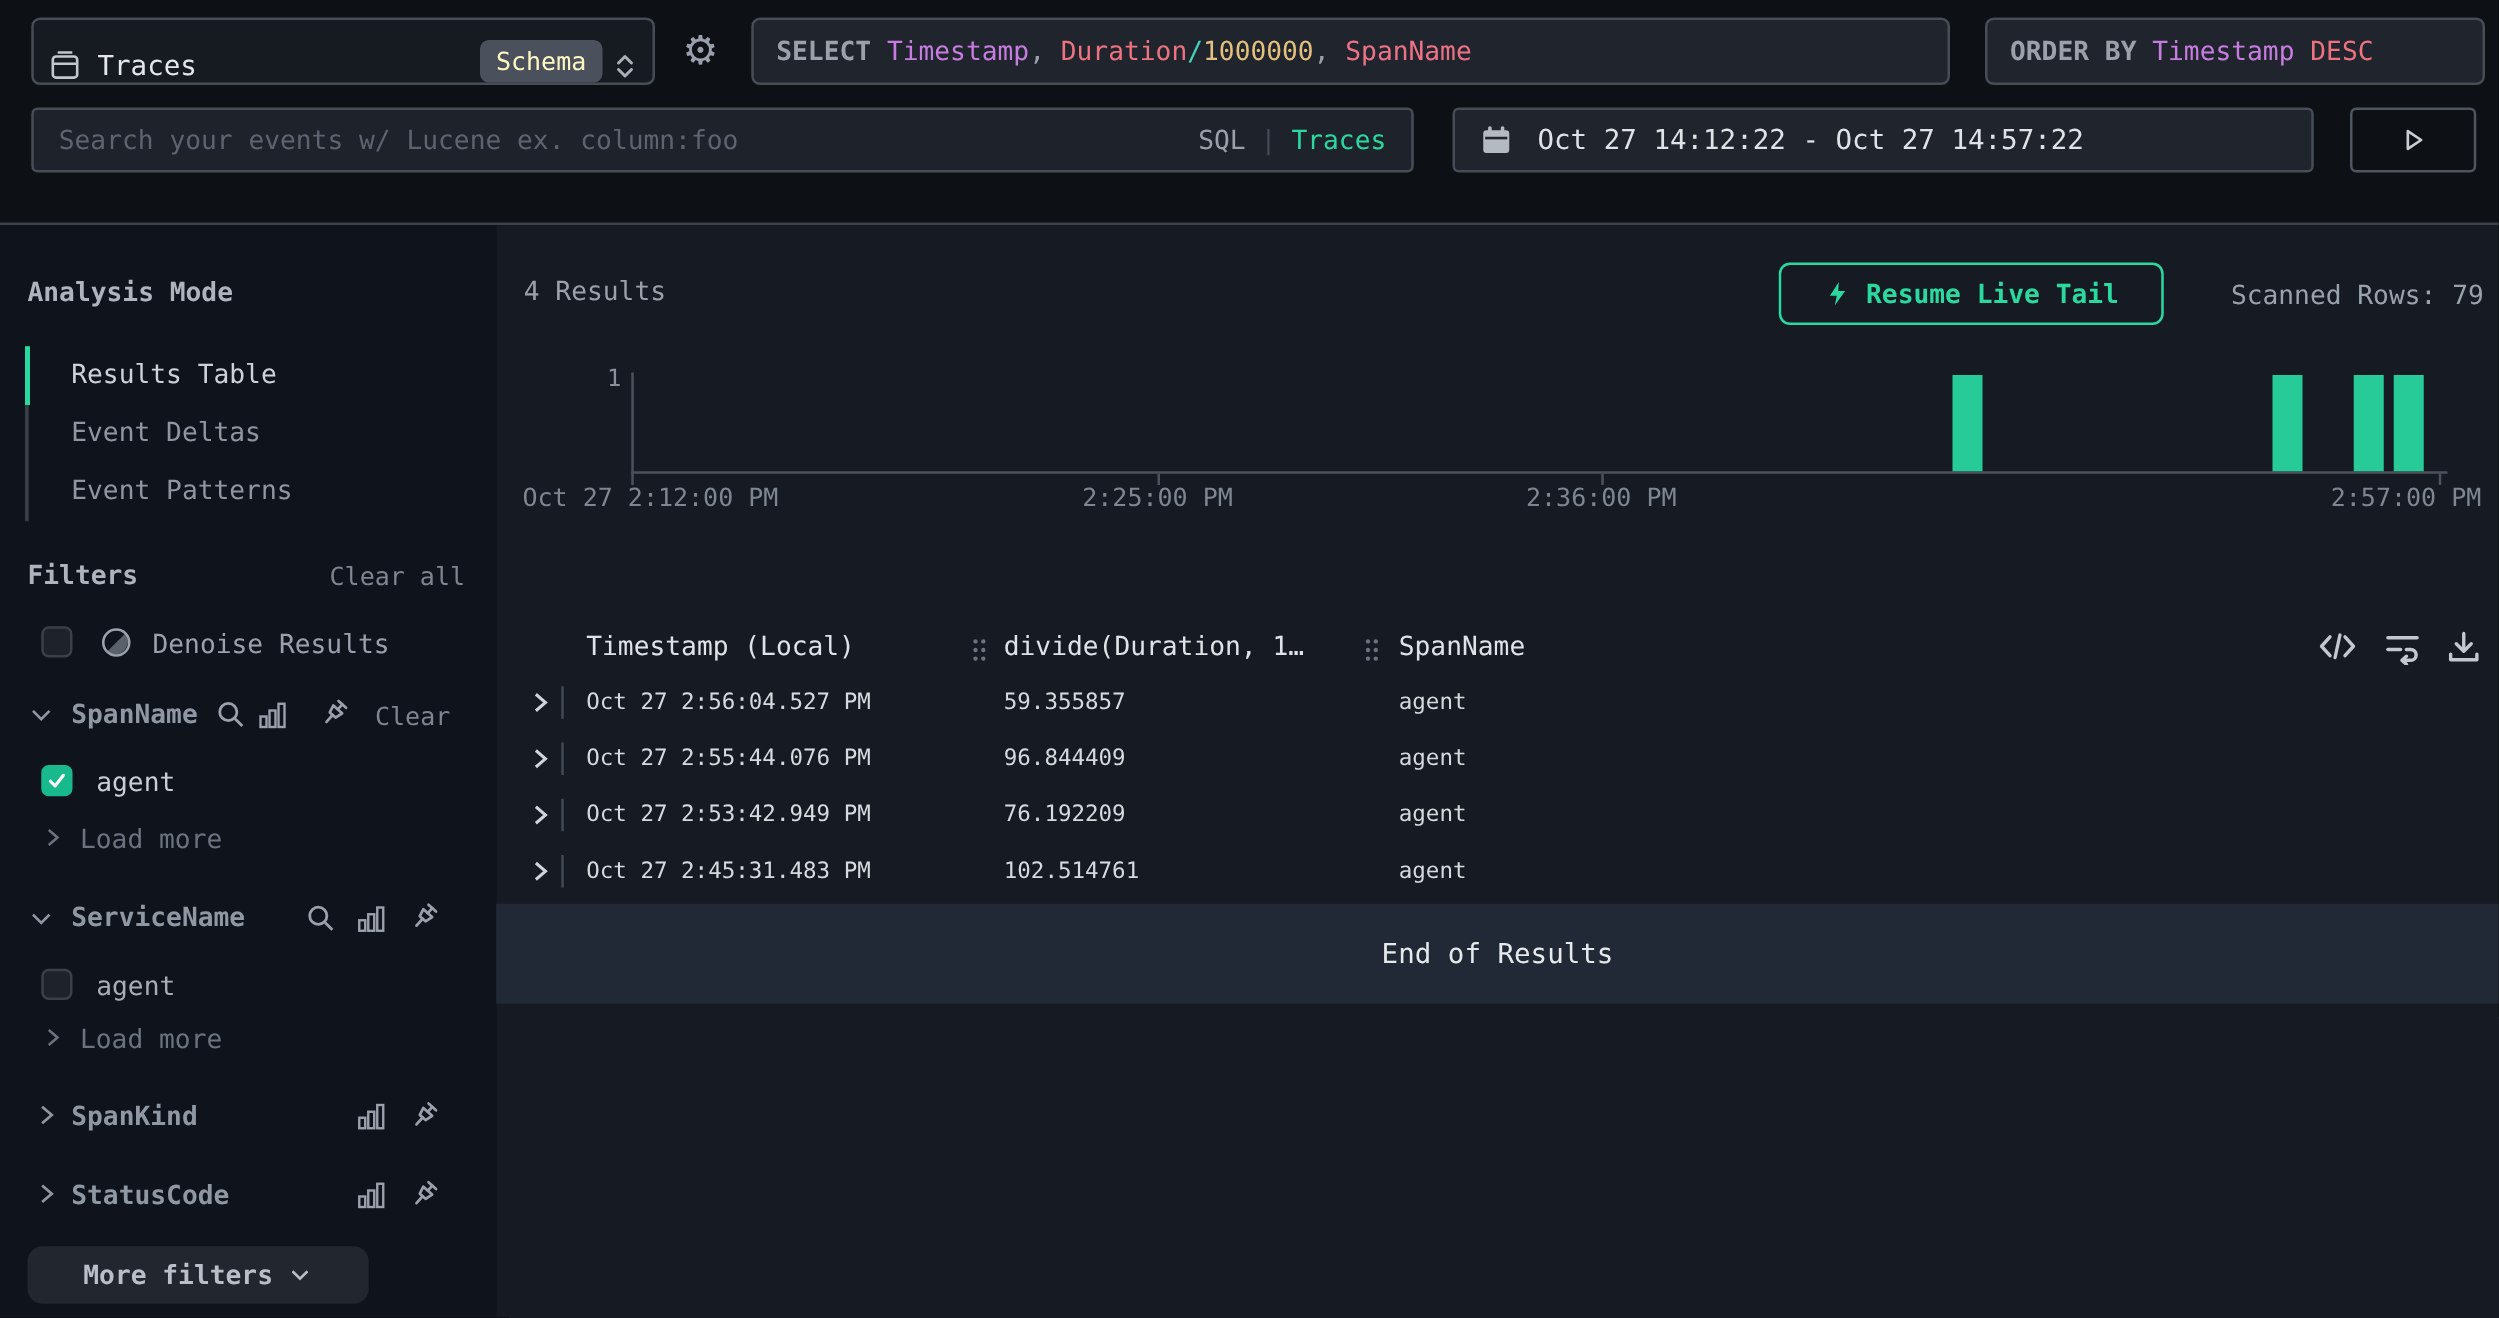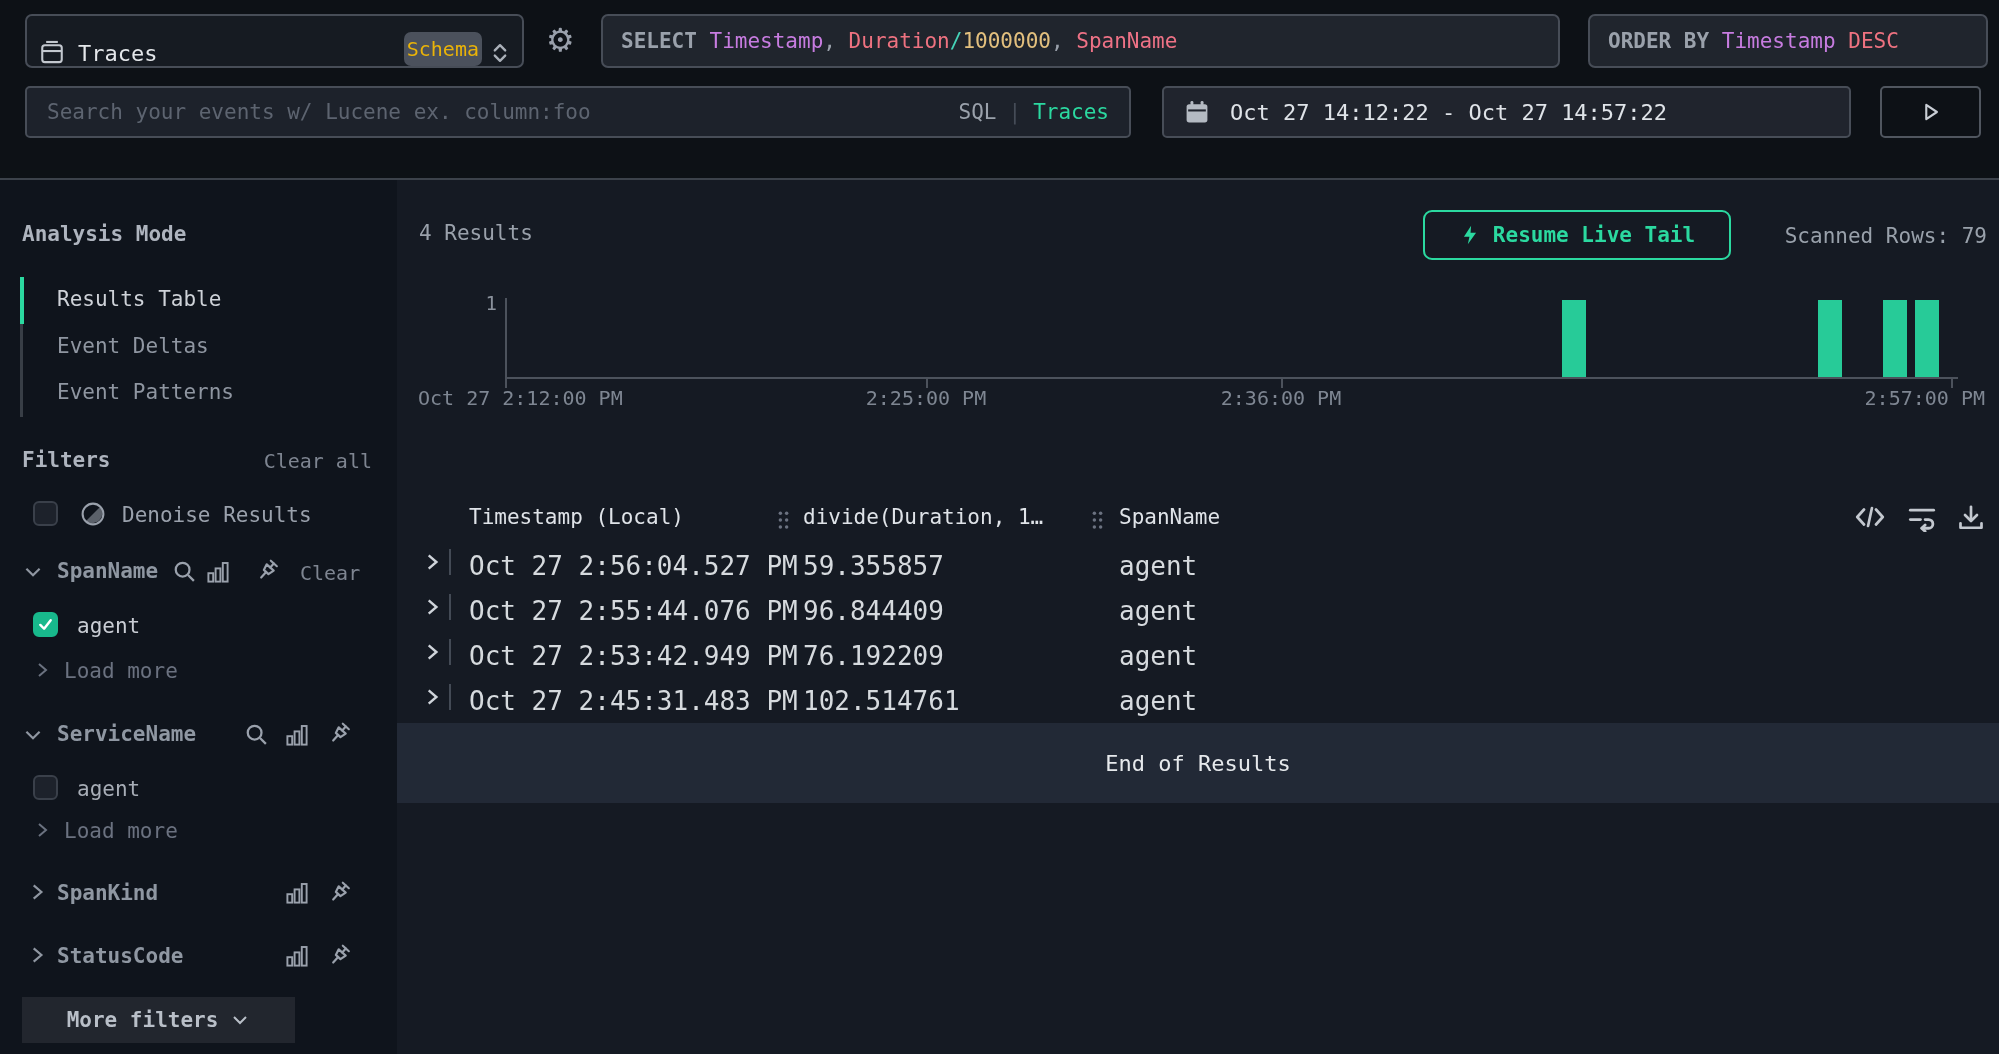--- a/index.html
+++ b/index.html
@@ -28,21 +28,21 @@
   body{background:#000;}
   .app{position:relative;width:1999px;height:1054px;background:var(--page-bg);overflow:hidden;
        font-family:"DejaVu Sans Mono","Liberation Mono",monospace;color:var(--txt);}
   .abs{position:absolute;}
   svg{display:block;}
 
   
   .traces-box{left:25px;top:14px;width:499px;height:54px;background:var(--box-bg-dark);
     border:2px solid var(--border);border-radius:7px;display:flex;align-items:flex-end;padding:0 12px;}
   .traces-label{font-size:22px;color:var(--txt);margin-left:13px;flex:1;}
-  .schema-badge{background:#4b515c;color:#eab308;font-size:20px;border-radius:7px;padding:5px 3px;}
+  .schema-badge{background:#4b515c;color:#fef9c3;font-size:20px;border-radius:7px;padding:5px 13px;}
   .sel-chevrons{margin-left:8px;}
   .gear{left:546px;top:24px;font-size:32px;color:#99a0ab;font-family:"DejaVu Sans",sans-serif;line-height:1;}
   .query-box{top:14px;height:54px;background:var(--box-bg);border:2px solid var(--border);
     border-radius:7px;display:flex;align-items:center;font-size:21px;white-space:pre;}
   .select-box{left:601px;width:959px;padding:0 18px;}
   .order-box{left:1588px;width:400px;padding:0 18px;}
   .kw{color:var(--txt-dim);font-weight:bold;}
   .c-dim{color:var(--txt-dim);} .c-purple{color:var(--purple);} .c-red{color:var(--red);}
   .c-teal{color:var(--teal);} .c-num{color:var(--num);} .c-pink{color:var(--pink);}
 
@@ -64,21 +64,21 @@
   .rail{left:20px;top:97px;width:3px;height:140px;background:#383e46;}
   .rail-active{left:20px;top:97px;width:4px;height:47px;background:var(--accent);}
   .mode-item{left:57px;font-size:21px;color:#8f96a1;}
   .mode-item.active{color:#ced2d8;}
   .link-dim{font-size:20px;color:#7e8591;}
   .cb{width:25px;height:25px;border-radius:6px;background:#1d222b;border:2px solid #3a404a;}
   .cb.checked{background:#18b98c;border-color:#18b98c;display:flex;align-items:center;justify-content:center;}
   .side-label{font-size:21px;color:#9aa1ac;}
   .group-name{font-size:21px;font-weight:bold;color:#8f97a2;}
   .load-more{font-size:21px;color:#6b7280;}
-  .more-btn{left:22px;top:817px;width:273px;height:46px;background:#22262e;border:none;border-radius:0;
+  .more-btn{left:22px;top:817px;width:273px;height:46px;background:#22262e;border:none;border-radius:12px;
     display:flex;align-items:center;justify-content:center;gap:12px;font-size:21px;font-weight:bold;color:#b9bfc8;
     font-family:"DejaVu Sans Mono","Liberation Mono",monospace;}
 
   
   .main{left:397px;top:180px;right:0;bottom:0;background:var(--main-bg);}
   .results-count{left:22px;top:41px;font-size:21px;color:var(--txt-dim);}
   .live-btn{left:1026px;top:30px;width:308px;height:50px;border:2px solid var(--accent);border-radius:9px;
     background:transparent;display:flex;align-items:center;justify-content:center;gap:12px;
     color:var(--accent);font-size:21px;font-weight:bold;font-family:"DejaVu Sans Mono","Liberation Mono",monospace;}
   .scanned{right:12px;top:44px;font-size:21px;color:#99a1ab;}
@@ -91,21 +91,21 @@
   .xlabel{top:206px;font-size:20px;color:#7e8692;white-space:nowrap;}
   .bar{top:120px;width:24px;height:77px;background:var(--bar);}
 
   
   .th{top:325px;font-size:21px;color:#dfe3e8;}
   .dots{top:330px;}
   .hicon{top:322px;}
   .trow{left:0;right:0;height:28px;}
   .trow .chev{left:24px;top:2px;}
   .trow .vbar{left:52px;top:0;width:2px;height:26px;background:#434a55;position:absolute;}
-  .tcell{font-size:26px;color:#d6dade;position:absolute;top:2px;white-space:pre;}
+  .tcell{font-size:18px;color:#d6dade;position:absolute;top:2px;white-space:pre;}
   .tc1{left:72px;} .tc2{left:406px;} .tc3{left:722px;}
   .band{left:0;right:0;top:543px;height:80px;background:var(--band-bg);
     display:flex;align-items:center;justify-content:center;font-size:22px;color:#e6e9ec;}
 </style>
 </head>
 <body>
 
 <div class="app">
 
   <div class="abs traces-box">

